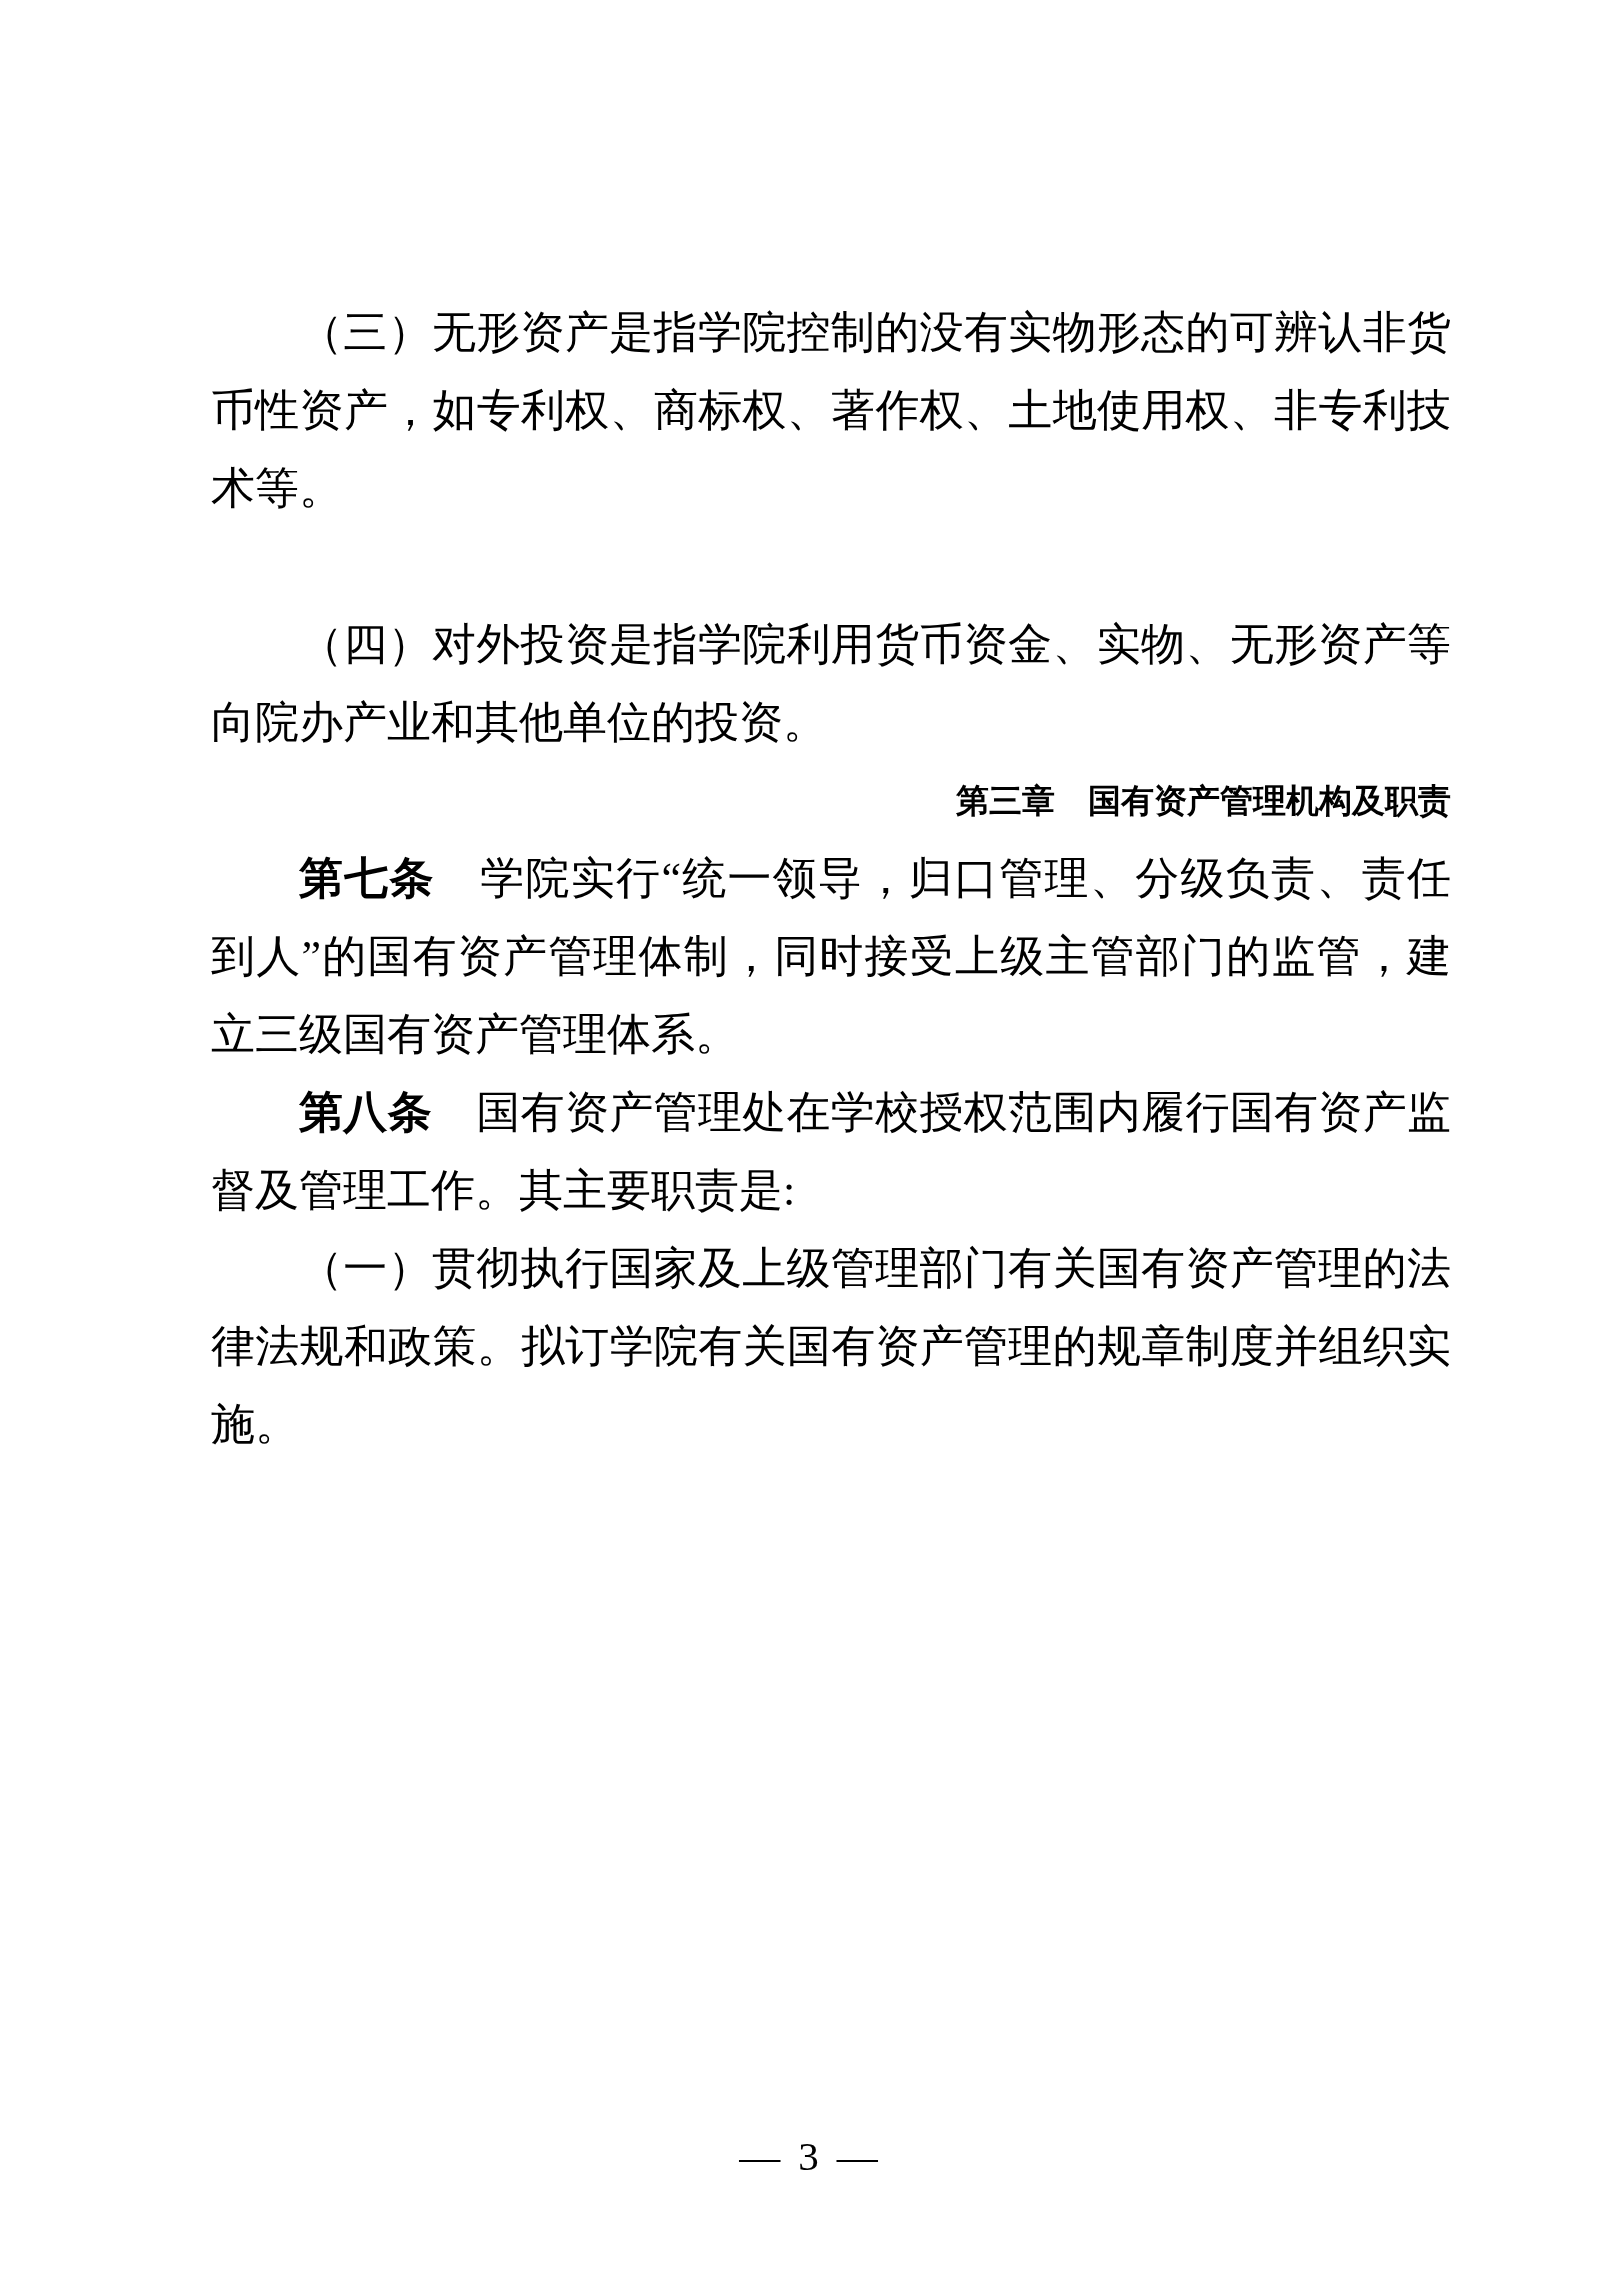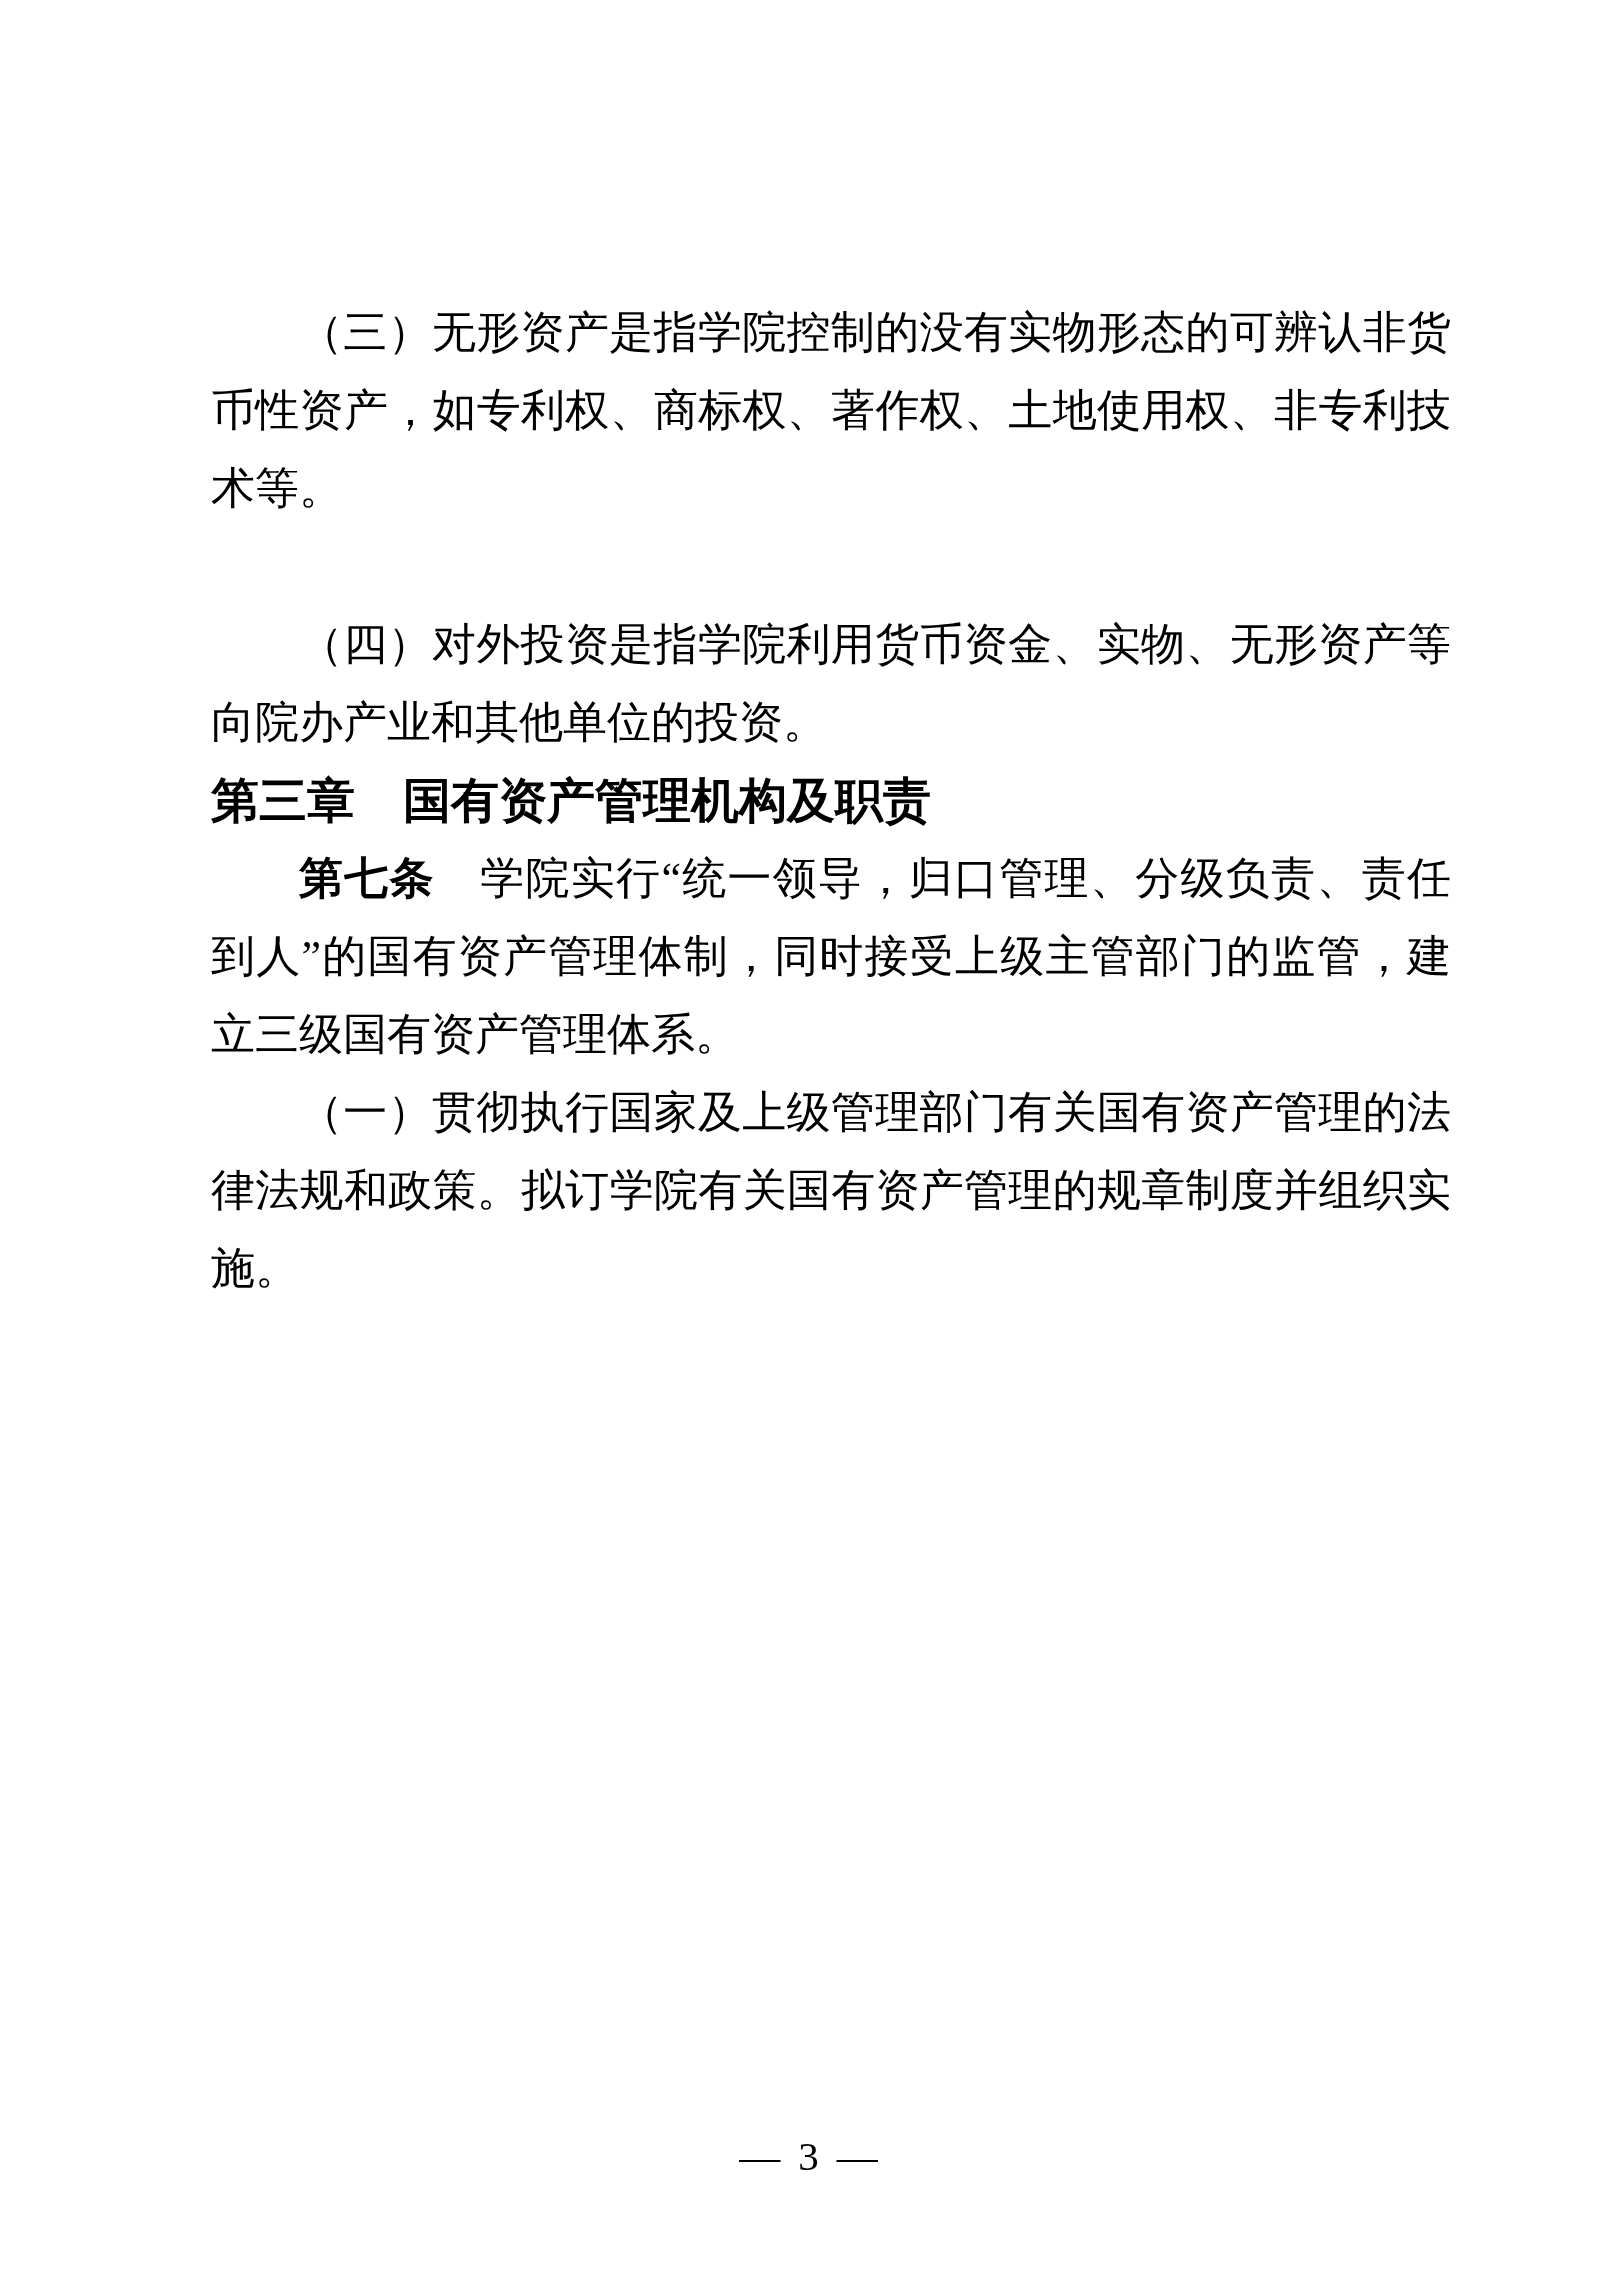--- a/index.html
+++ b/index.html
@@ -29,24 +29,24 @@
   .para {
     margin: 0;
     text-indent: 2em;
   }
   .gap-before {
     margin-top: 78px;
   }
   .chapter-heading {
     margin: 0;
     text-indent: 0;
-    text-align: left;
+    text-align: right;
     font-family: "Liberation Sans", "DejaVu Sans", sans-serif;
     font-weight: bold;
-    font-size: 48px;
+    font-size: 33px;
     line-height: 78px;
   }
   .article-lead {
     font-family: Liberation Serif, serif;
     font-weight: bold;
   }
   .page-number {
     position: absolute;
     top: 2133px;
     left: 0;
@@ -69,20 +69,21 @@
 
     <p class="para gap-before">（四）对外投资是指学院利用货币资金、实物、无形资产等向院办产业和其他单位的投资。</p>
 
     <h2 class="chapter-heading">第三章　国有资产管理机构及职责</h2>
 
     <p class="para"><span class="article-lead">第七条</span><span>　学院实行“统一领导，归口管理、分级负责、责任到人”的国有资产管理体制，同时接受上级主管部门的监管，建立三级国有资产管理体系。</span></p>
 
 
 
 
+    <p class="para"><span class="article-lead">第八条</span><span>　国有资产管理处在学校授权范围内履行国有资产监督及管理工作。其主要职责是:</span></p>
 
     <p class="para">（一）贯彻执行国家及上级管理部门有关国有资产管理的法律法规和政策。拟订学院有关国有资产管理的规章制度并组织实施。</p>
 
   </main>
 
   <footer class="page-number">— 3 —</footer>
 </div>
 
 
 </body></html>

